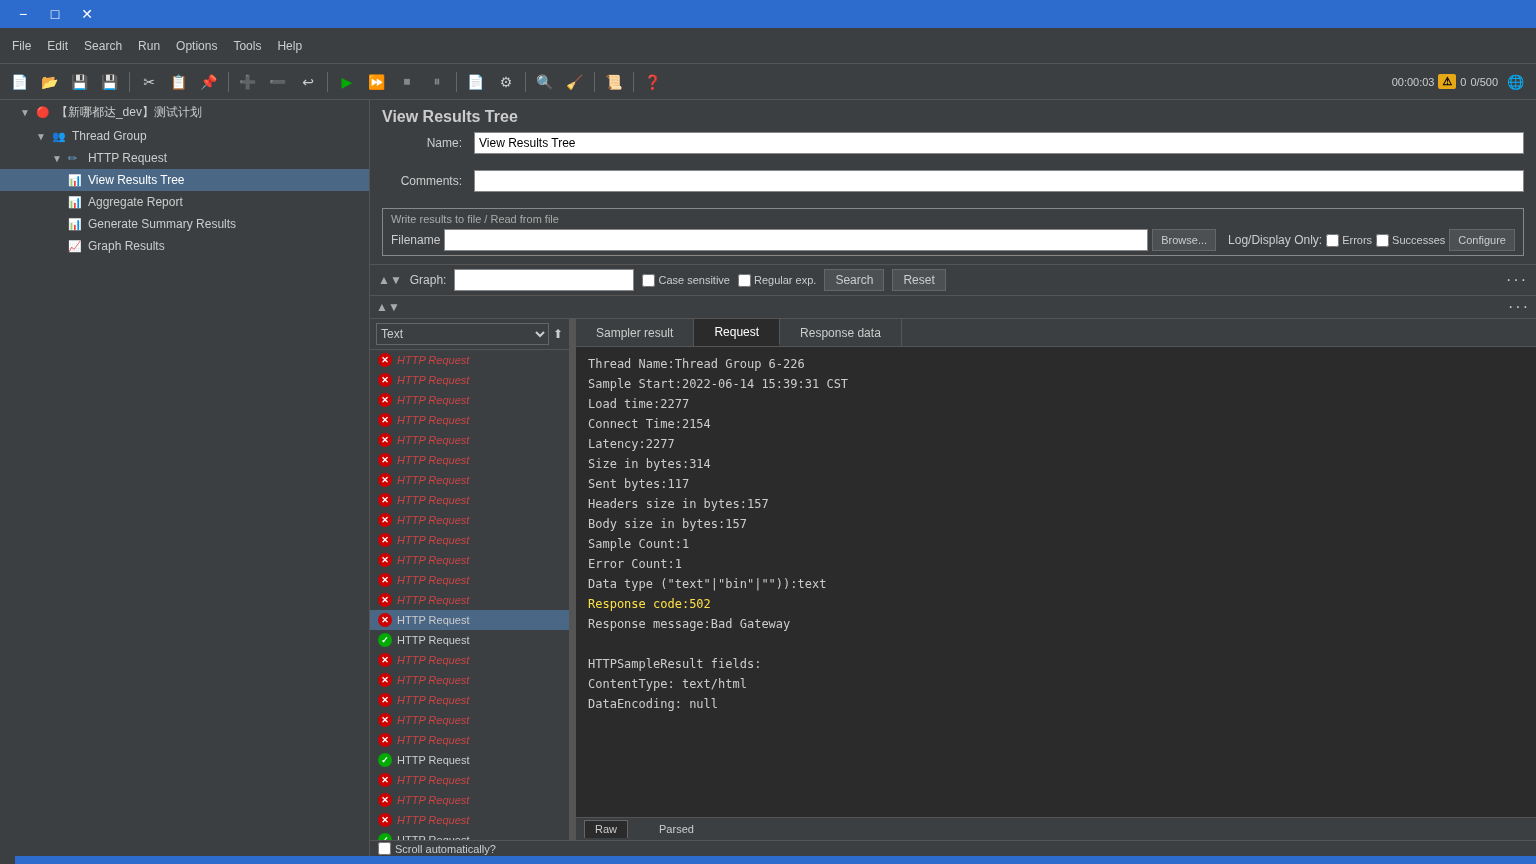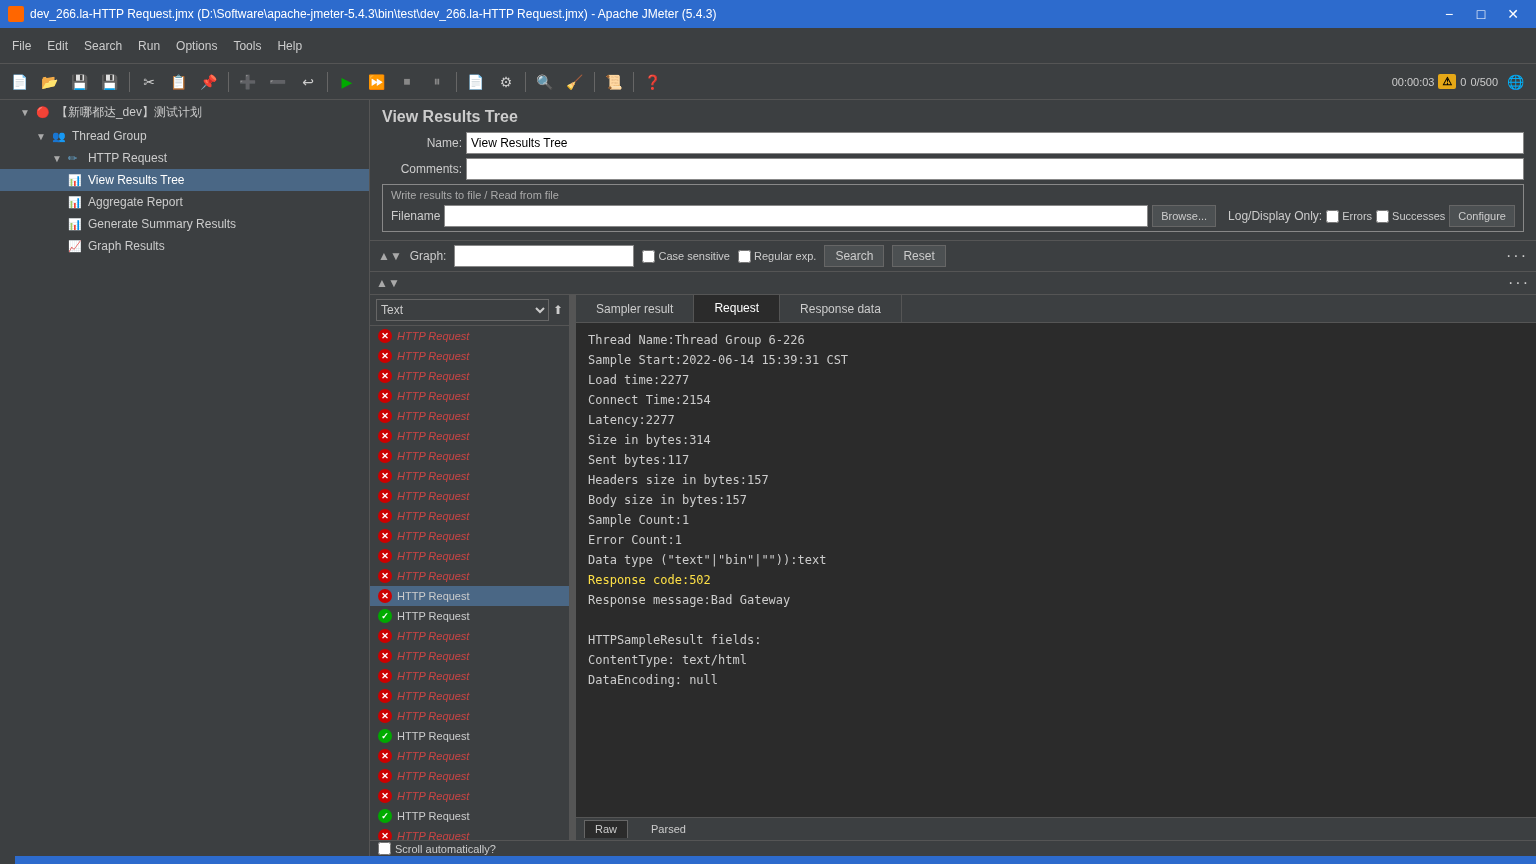--- a/index.html
+++ b/index.html
@@ -100,21 +100,21 @@
       overflow: hidden;
     }
 
     
     .panel-header {
       background: #3c3f41;
       padding: 8px 12px 4px;
       border-bottom: 1px solid #555;
     }
     .panel-title { font-size: 16px; font-weight: bold; color: #ccc; margin-bottom: 6px; }
-    .form-row { display: flex; align-items: center; margin-bottom: 4px; gap: 4px; }
+    .form-row { display: flex; align-items: center; margin-bottom: 16px; gap: 12px; }
     .form-label { width: 80px; color: #ccc; font-size: 12px; text-align: right; }
     .form-input {
       flex: 1; height: 22px; background: #fff; color: #000; border: 1px solid #888;
       padding: 2px 4px; font-size: 12px;
     }
     .write-results-section {
       border: 1px solid #888;
       padding: 4px 8px;
       margin: 4px 0;
       color: #ccc;
@@ -226,21 +226,21 @@
     .bottom-bar {
       display: flex; align-items: center; justify-content: space-between;
       padding: 2px 8px; background: #3c3f41;
       border-top: 1px solid #555; height: 16px;
       font-size: 11px; color: #ccc;
     }
     .scroll-auto-label { display: flex; align-items: center; gap: 4px; }
 
     
     .result-tabs {
-      display: flex; gap: 12px; padding: 2px 8px;
+      display: flex; gap: 20px; padding: 2px 8px;
       background: #3c3f41; border-top: 1px solid #555;
     }
     .result-tab {
       padding: 2px 10px; cursor: pointer; font-size: 11px;
       color: #ccc; border: 1px solid transparent;
     }
     .result-tab.active { background: #2b2b2b; border: 1px solid #666; border-bottom: none; }
 
     
     .status-bar {
@@ -264,24 +264,20 @@
     .tree-expand { color: #aaa; font-size: 10px; }
     .folder-icon { color: #e6a817; }
     .test-plan-icon { color: #aaa; }
     .wrench-icon { color: #6aafdc; }
     .graph-icon { color: #cc8844; }
   </style>
 </head>
 <body>
 
 <div class="title-bar">
-  <div class="title-bar-left">
-    <span class="title-bar-icon"></span>
-    <span>dev_266.la-HTTP Request.jmx (D:\Software\apache-jmeter-5.4.3\bin\test\dev_266.la-HTTP Request.jmx) - Apache JMeter (5.4.3)</span>
-  </div>
   <div class="title-bar-controls">
     <button class="title-bar-btn">−</button>
     <button class="title-bar-btn">□</button>
     <button class="title-bar-btn close">✕</button>
   </div>
 </div>
 
 <div class="menu-bar">
   <span class="menu-item">File</span>
   <span class="menu-item">Edit</span>

